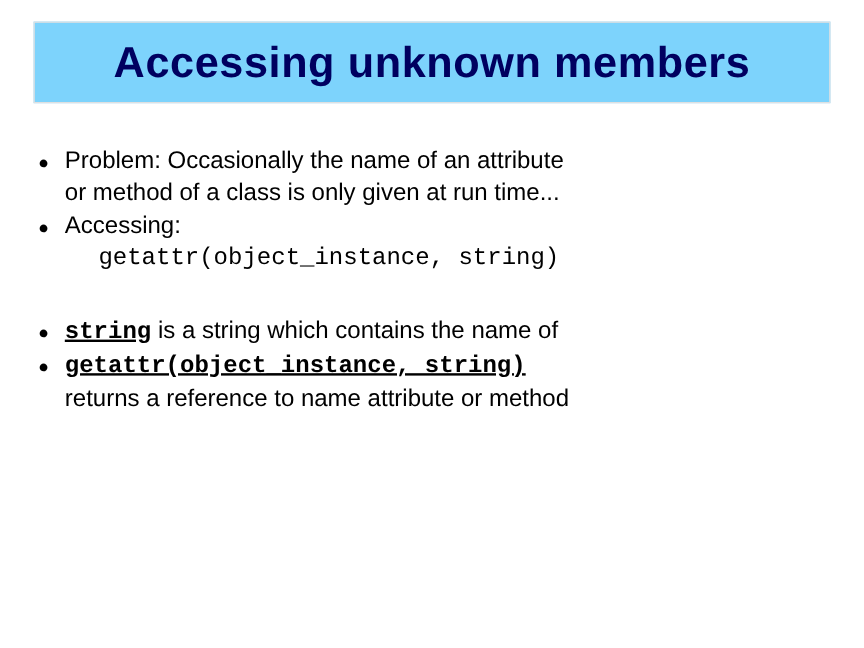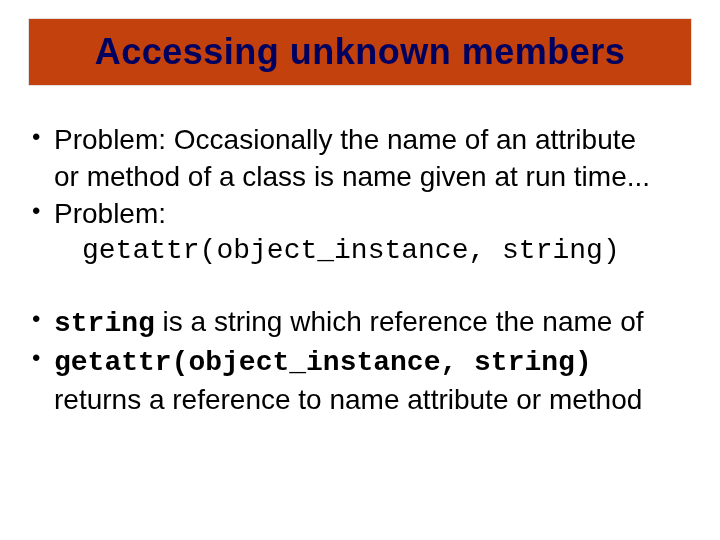--- a/index.html
+++ b/index.html
@@ -12,35 +12,35 @@
     color: #000;
     overflow: hidden;
   }
   .slide {
     width: 720px;
     height: 540px;
     box-sizing: border-box;
     padding: 18px 28px 28px 28px;
   }
   .title-box {
-    background: #c2410c;
+    background: #7dd3fc;
     border: 1px solid #e0e0e0;
     padding: 12px 20px 12px 20px;
     margin-bottom: 36px;
     text-align: center;
   }
   .title-box h1 {
     margin: 0;
     font-size: 36px;
     font-weight: bold;
     color: #000060;
     letter-spacing: 0.5px;
   }
   .content {
-    font-size: 28px;
+    font-size: 20px;
     line-height: 1.25;
   }
   .group {
     margin-bottom: 36px;
   }
   .bullet {
     position: relative;
     padding-left: 26px;
     margin-bottom: 2px;
   }
@@ -50,20 +50,21 @@
     left: 4px;
     top: 0;
     font-size: 24px;
   }
   .subline {
     padding-left: 26px;
     margin-bottom: 2px;
   }
   .code {
     font-family: "Courier New", Courier, monospace;
+    text-decoration: underline;
   }
   .indent-code {
     padding-left: 54px;
     font-family: "Courier New", Courier, monospace;
     margin-bottom: 2px;
   }
 </style>
 </head>
 <body>
 
@@ -72,31 +73,31 @@
   <div class="title-box">
     <h1>Accessing unknown members</h1>
   </div>
 
   <div class="content">
 
     <div class="group">
       <div class="bullet">
         <span>Problem:  Occasionally  the name of an attribute</span>
       </div>
-      <div class="subline">or method of a class is name given at run time...</div>
+      <div class="subline">or method of a class is only given at run time...</div>
 
       <div class="bullet">
-        <span>Problem:</span>
+        <span>Accessing:</span>
       </div>
       <div class="indent-code">getattr(object_instance, string)</div>
     </div>
 
     <div class="group">
       <div class="bullet">
-        <span><b class="code">string</b><span> is a string which reference the name of</span></span>
+        <span><b class="code">string</b><span> is a string which contains the name of</span></span>
       </div>
 
       <div class="bullet">
         <b class="code">getattr(object_instance, string)</b>
       </div>
       <div class="subline">returns a reference to name attribute or method</div>
     </div>
 
   </div>
 </div>

